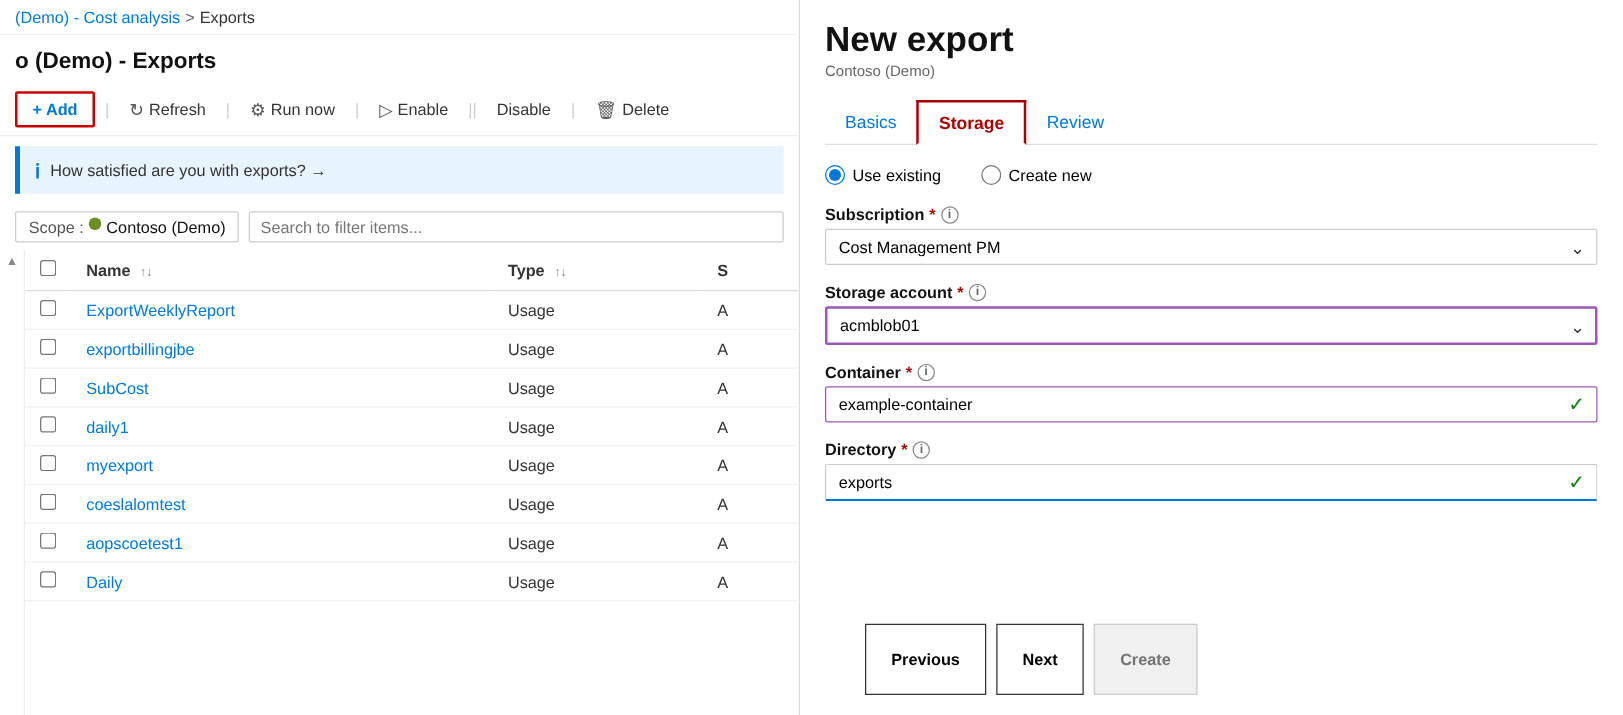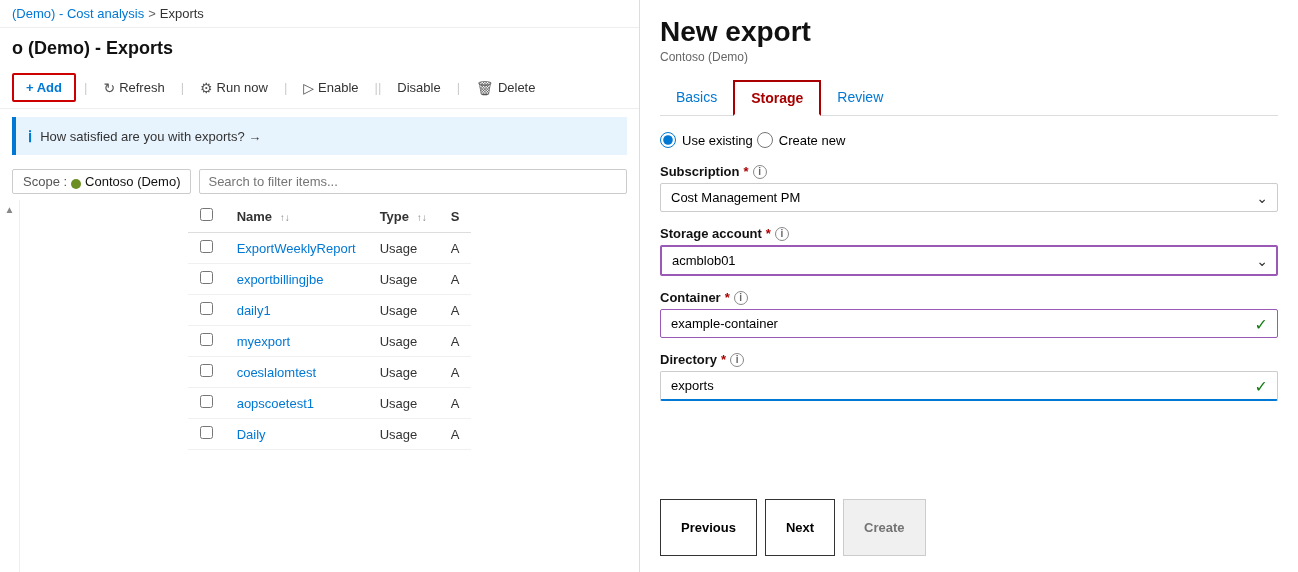--- a/index.html
+++ b/index.html
@@ -84,21 +84,21 @@
     .info-banner .info-icon { color: #0078d4; font-size: 16px; font-weight: bold; }
 
     .filter-bar {
       padding: 6px 12px;
       display: flex;
       align-items: center;
       gap: 8px;
     }
     .scope-pill {
       display: flex;
-      align-items: flex-end;
+      align-items: flex-start;
       gap: 4px;
       padding: 4px 10px;
       border: 1px solid #ccc;
       border-radius: 2px;
       background: #fff;
       font-size: 12px;
     }
     .scope-dot { width: 10px; height: 10px; background: #6b8e23; border-radius: 50%; }
     .scope-label { color: #555; }
     .scope-name { color: #111; font-weight: 500; }
@@ -183,21 +183,21 @@
     }
     .tab.active {
       color: #a80000;
       border: 2px solid #a80000;
       border-bottom: 2px solid #fff;
       font-weight: 600;
     }
 
     .radio-group {
       display: flex;
-      gap: 4px;
+      gap: 32px;
       margin-bottom: 16px;
       align-items: center;
     }
     .radio-option {
       display: flex;
       align-items: center;
       gap: 6px;
       cursor: pointer;
       font-size: 13px;
     }
@@ -309,20 +309,21 @@
       pointer-events: none;
       color: #333;
       font-size: 14px;
     }
 
     .action-buttons {
       display: flex;
       gap: 8px;
       margin-top: auto;
       padding-top: 16px;
+      margin-left: 32px;
     }
     .btn-prev {
       padding: 7px 20px;
       border: 1px solid #333;
       background: #fff;
       cursor: pointer;
       font-size: 13px;
       font-weight: 600;
     }
     .btn-next {
@@ -347,21 +348,20 @@
       display: flex;
       flex-direction: row;
       flex: 1;
       overflow: hidden;
     }
     .left-content {
       flex: 1;
       overflow: hidden;
       display: flex;
       flex-direction: column;
-      align-items: center;
     }
   </style>
 </head>
 <body>
 
 <div class="left-panel">
   <div class="breadcrumb-bar">
     <a>(Demo) - Cost analysis</a>
     <span class="sep">&gt;</span>
     <span>Exports</span>
@@ -439,20 +439,26 @@
       <td>A</td>
     </tr>
               <tr>
       <td class="cb-cell"><input type="checkbox" style=""></td>
       <td><a href="#">exportbillingjbe</a></td>
       <td>Usage</td>
       <td>A</td>
     </tr>
               <tr>
       <td class="cb-cell"><input type="checkbox" style=""></td>
+      <td><a href="#">SubCost</a></td>
+      <td>Usage</td>
+      <td>A</td>
+    </tr>
+              <tr>
+      <td class="cb-cell"><input type="checkbox" style=""></td>
       <td><a href="#">daily1</a></td>
       <td>Usage</td>
       <td>A</td>
     </tr>
               <tr>
       <td class="cb-cell"><input type="checkbox" style=""></td>
       <td><a href="#">myexport</a></td>
       <td>Usage</td>
       <td>A</td>
     </tr>

